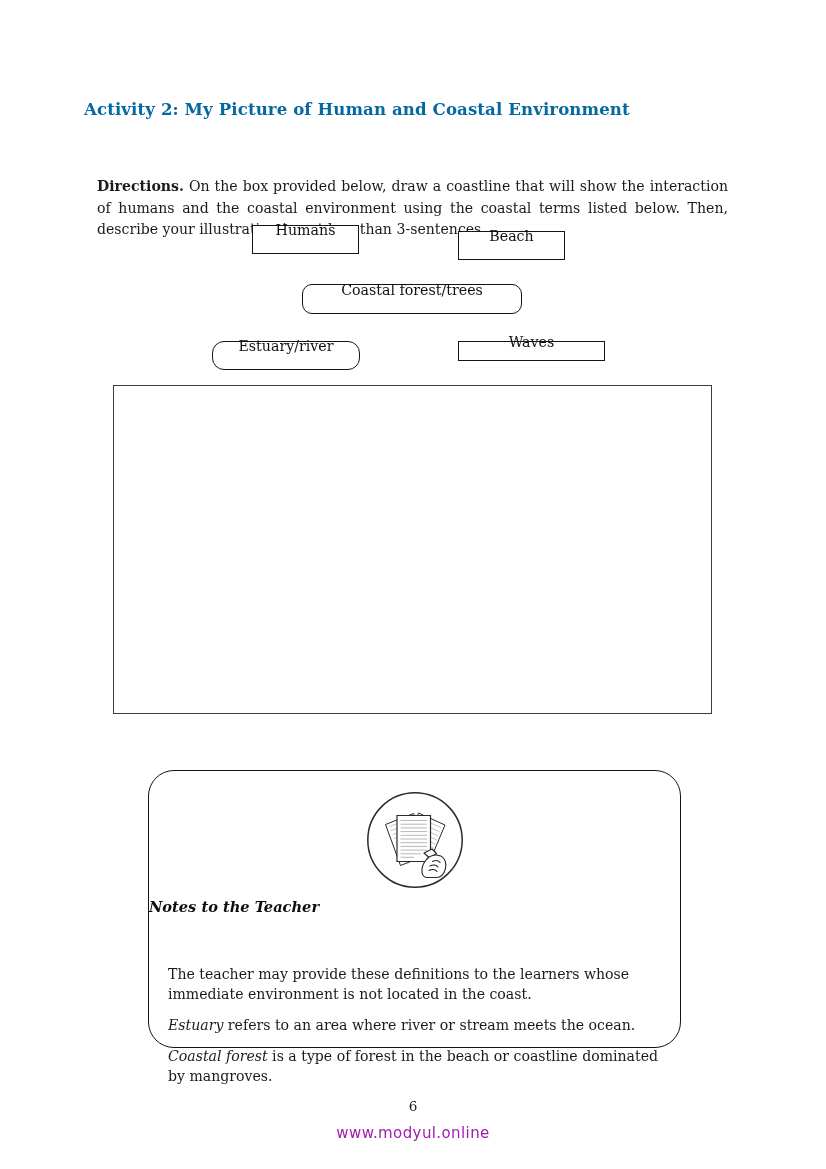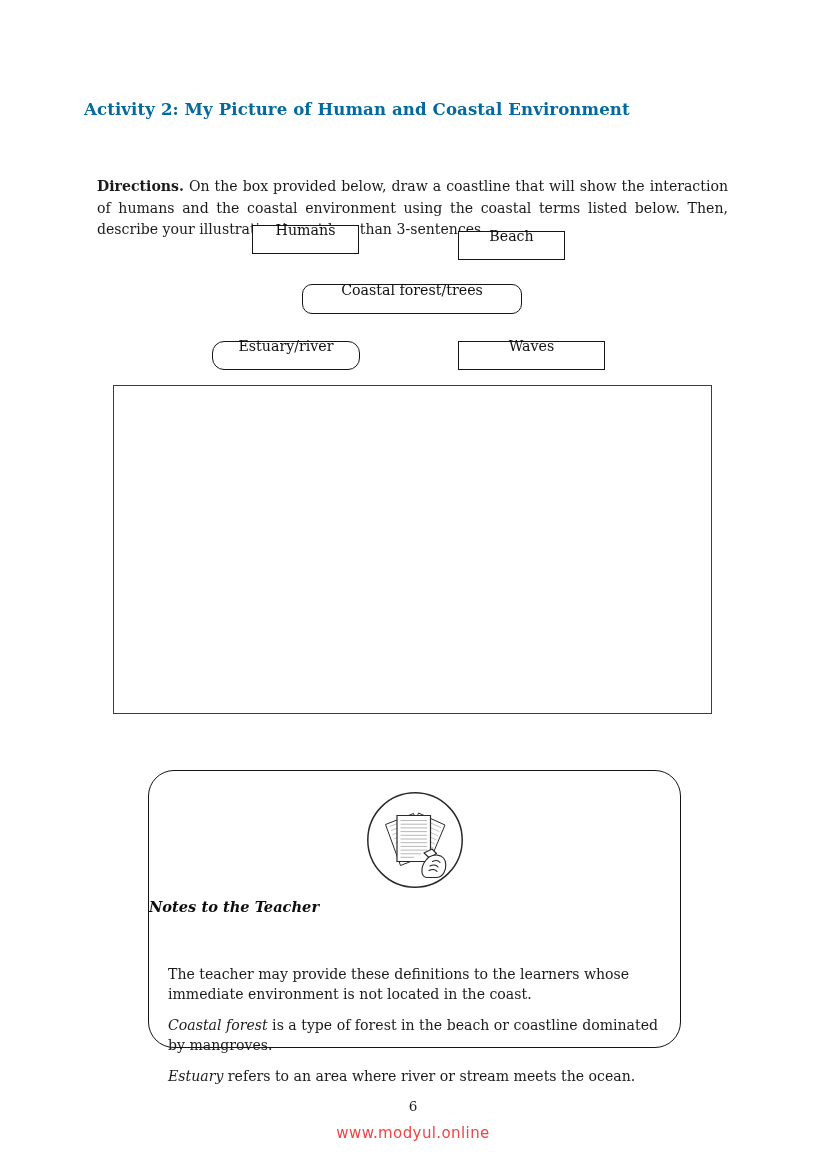--- a/index.html
+++ b/index.html
@@ -64,21 +64,21 @@
     justify-content: center;
     font-size: 14.2px;
     color: #111111;
     line-height: 1;
     padding-bottom: 18px;
   }
   #term-humans   { left: 252px; top: 225px; width: 107px; height: 29px; }
   #term-beach    { left: 458px; top: 231px; width: 107px; height: 29px; }
   #term-forest   { left: 302px; top: 284px; width: 220px; height: 30px; border-radius: 10px; }
   #term-estuary  { left: 212px; top: 341px; width: 148px; height: 29px; border-radius: 12px; }
-  #term-waves    { left: 458px; top: 341px; width: 147px; height: 29px; }
+  #term-waves    { left: 458px; top: 341px; width: 147px; height: 20px; }
 
   
   #drawing-box {
     position: absolute;
     left: 113px;
     top: 385px;
     width: 599px;
     height: 329px;
     box-sizing: border-box;
     border: 1.5px solid #3d3d3d;
@@ -146,21 +146,21 @@
   }
   #watermark {
     position: absolute;
     left: 0;
     right: 0;
     top: 1124px;
     text-align: center;
     font-family: "DejaVu Sans", sans-serif;
     font-size: 15px;
     letter-spacing: 0.4px;
-    color: #ef4444;
+    color: #a21caf;
   }
 </style>
 </head>
 <body>
 
 <div id="page">
 
   <div class="activity-title">Activity 2: My Picture of Human and Coastal Environment</div>
 
   <p class="directions">
@@ -251,26 +251,26 @@
         </g>
       </svg>
     </div>
 
     <div class="notes-heading">Notes to the Teacher</div>
 
     <div class="notes-body">
       <p class="notes-para">The teacher may provide these definitions to the learners whose immediate environment is not located in the coast.</p>
 
       <p class="notes-para">
+        <em>Estuary</em><span> refers to an area where river or stream meets the ocean.</span>
+      </p>
+
+      <p class="notes-para">
         <em>Coastal forest</em><span> is a type of forest in the beach or coastline dominated by mangroves.</span>
       </p>
-
-      <p class="notes-para">
-        <em>Estuary</em><span> refers to an area where river or stream meets the ocean.</span>
-      </p>
     </div>
   </div>
 
   <div id="page-number">6</div>
 
   <div id="watermark">www.modyul.online</div>
 
 </div>
 
 </body></html>

